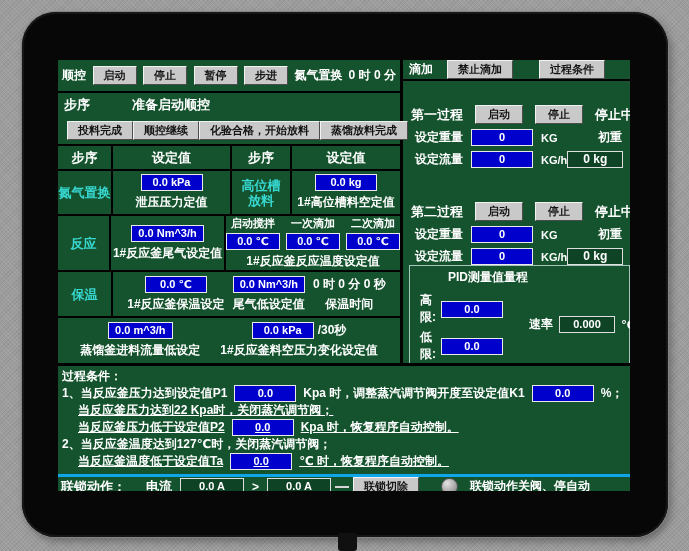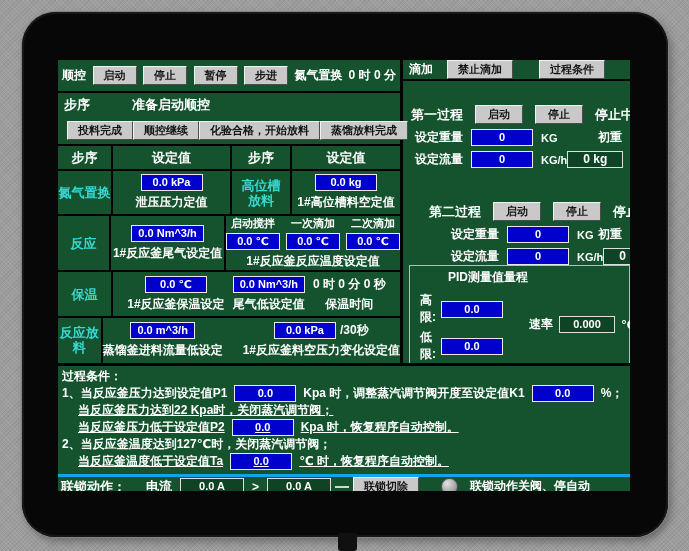--- a/index.html
+++ b/index.html
@@ -202,21 +202,20 @@
                 </div>
                 <div class="vgroup">
                   <div class="timeval">0 时 0 分 0 秒</div>
                   <div class="caption">保温时间</div>
                 </div>
               </div>
             </div>
           </div>
 
           <div class="t-row" style="flex:48;">
-            <div class="t-cell c1 cyan rowlabel">反应放料</div>
             <div class="t-cell c234">
               <div class="hgroup" style="gap:20px;">
                 <div class="vgroup">
                   <div class="vbox">0.0 m^3/h</div>
                   <div class="caption">蒸馏釜进料流量低设定</div>
                 </div>
                 <div class="vgroup">
                   <div style="display:flex;align-items:center;gap:4px;">
                     <div class="vbox">0.0 kPa</div>
                     <span style="font-size:12px;">/30秒</span>
@@ -251,21 +250,21 @@
             <span class="p-right">初重</span>
           </div>
           <div class="p-field">
             <span class="flabel">设定流量</span>
             <div class="vbox">0</div>
             <span class="unit">KG/h</span>
             <div class="dbox p-right">0 kg</div>
           </div>
         </div>
 
-        <div class="process" style="margin-top:34px;padding-left:36px;">
+        <div class="process" style="margin-top:34px;">
           <div class="p-title">
             <span class="ptxt">第二过程</span>
             <button class="btn">启动</button>
             <button class="btn">停止</button>
             <span class="pstat">停止中</span>
           </div>
           <div class="p-field">
             <span class="flabel">设定重量</span>
             <div class="vbox">0</div>
             <span class="unit">KG</span>

